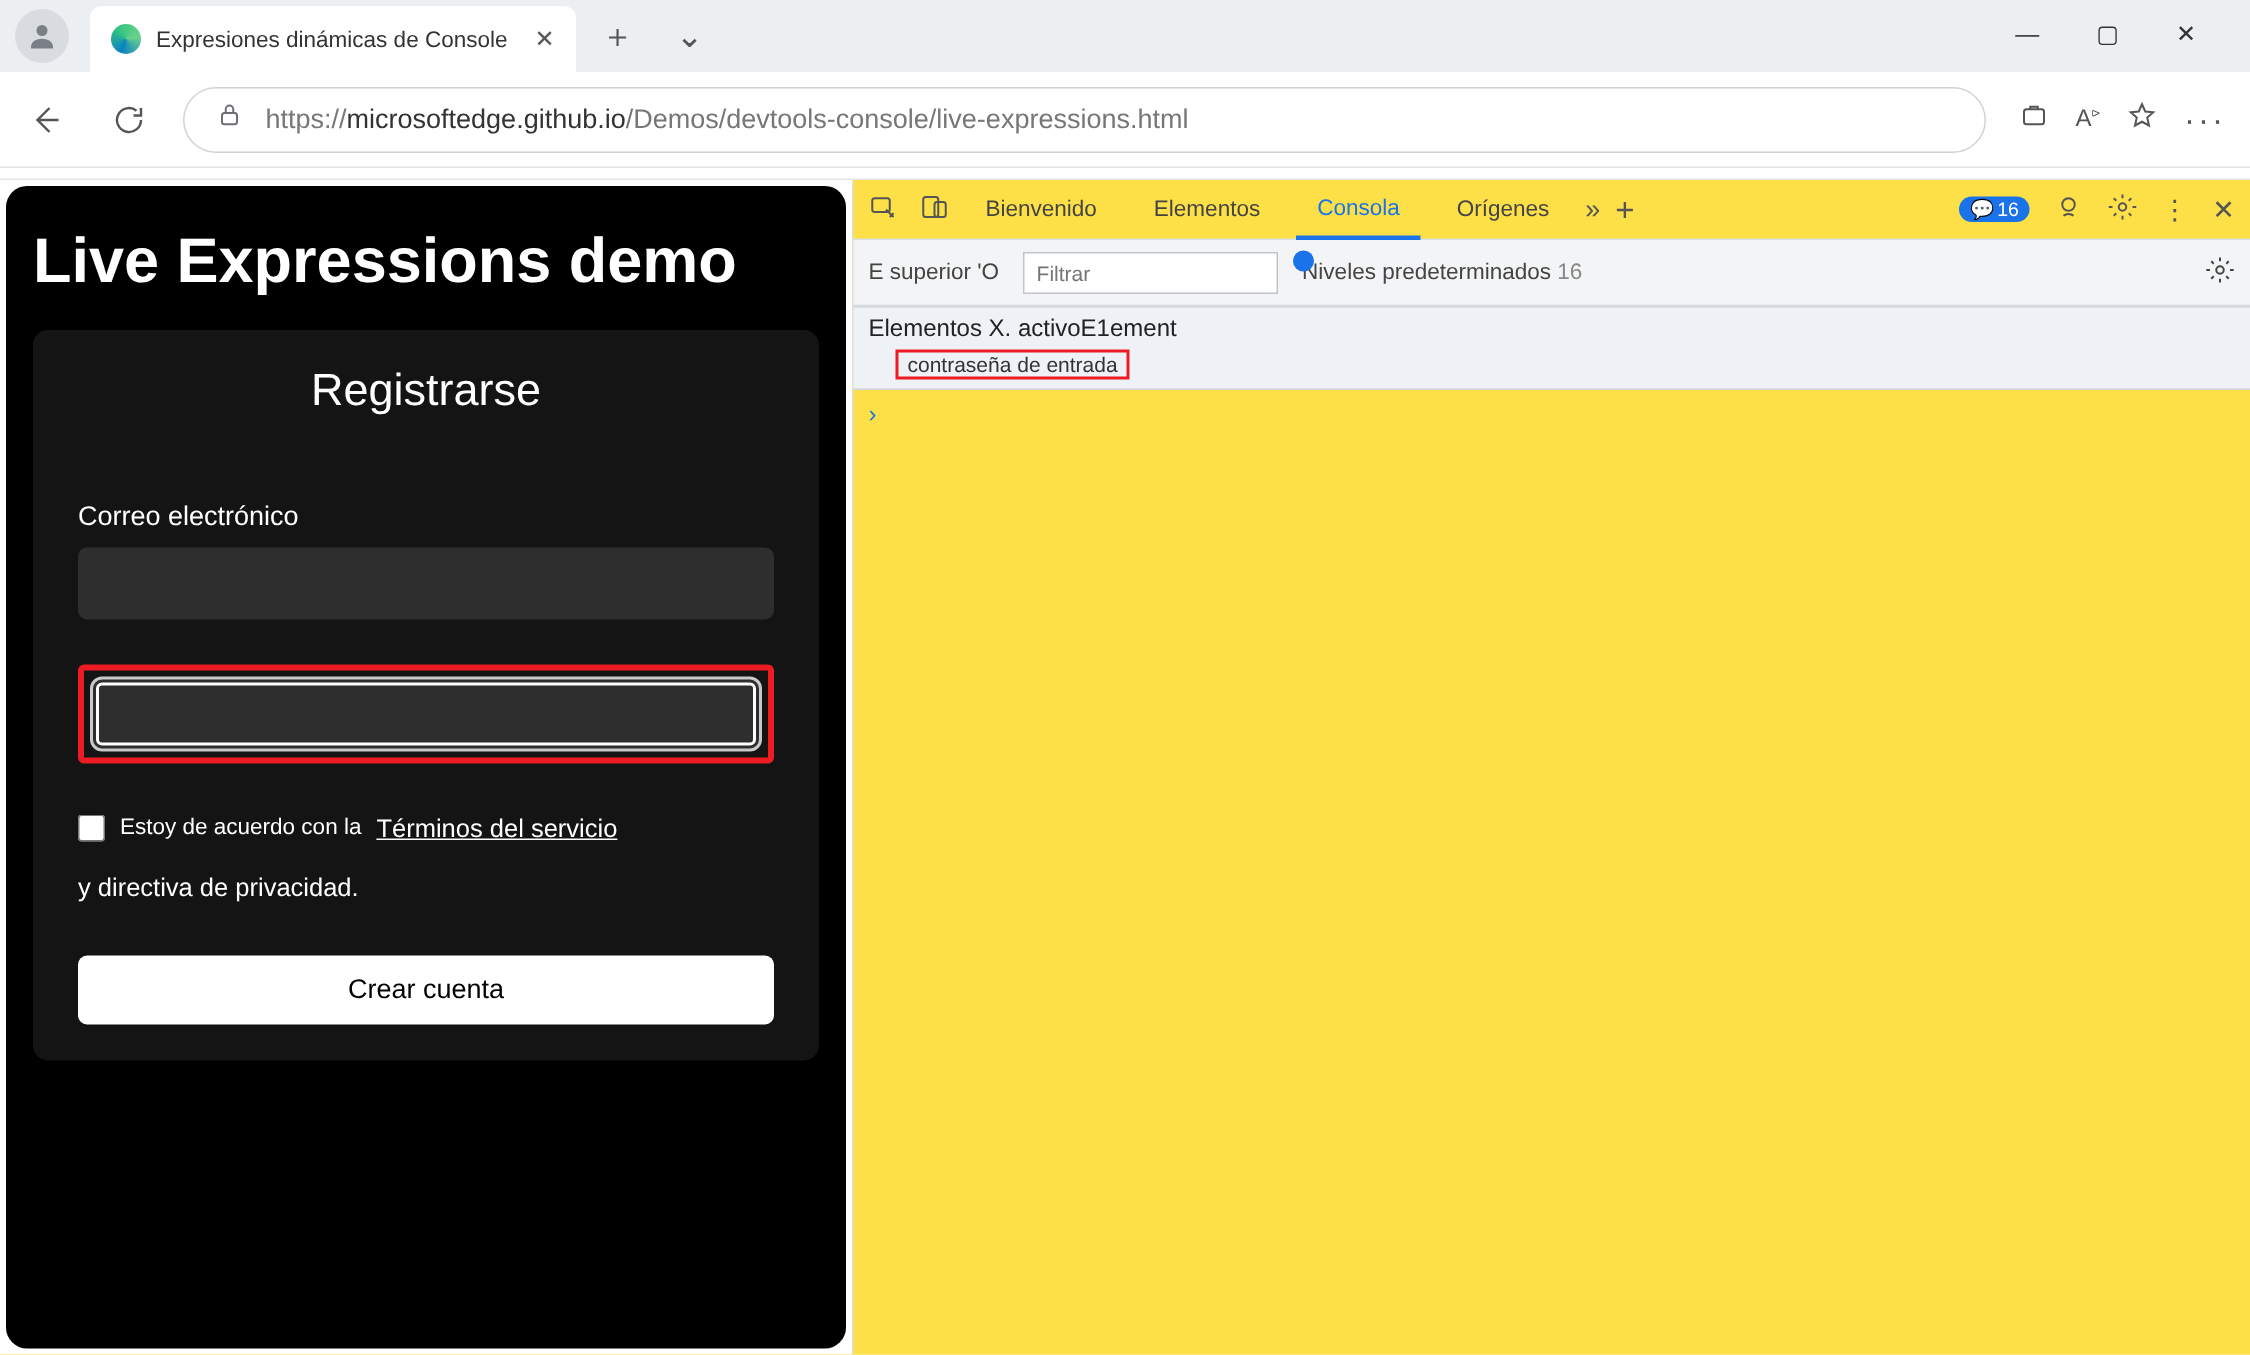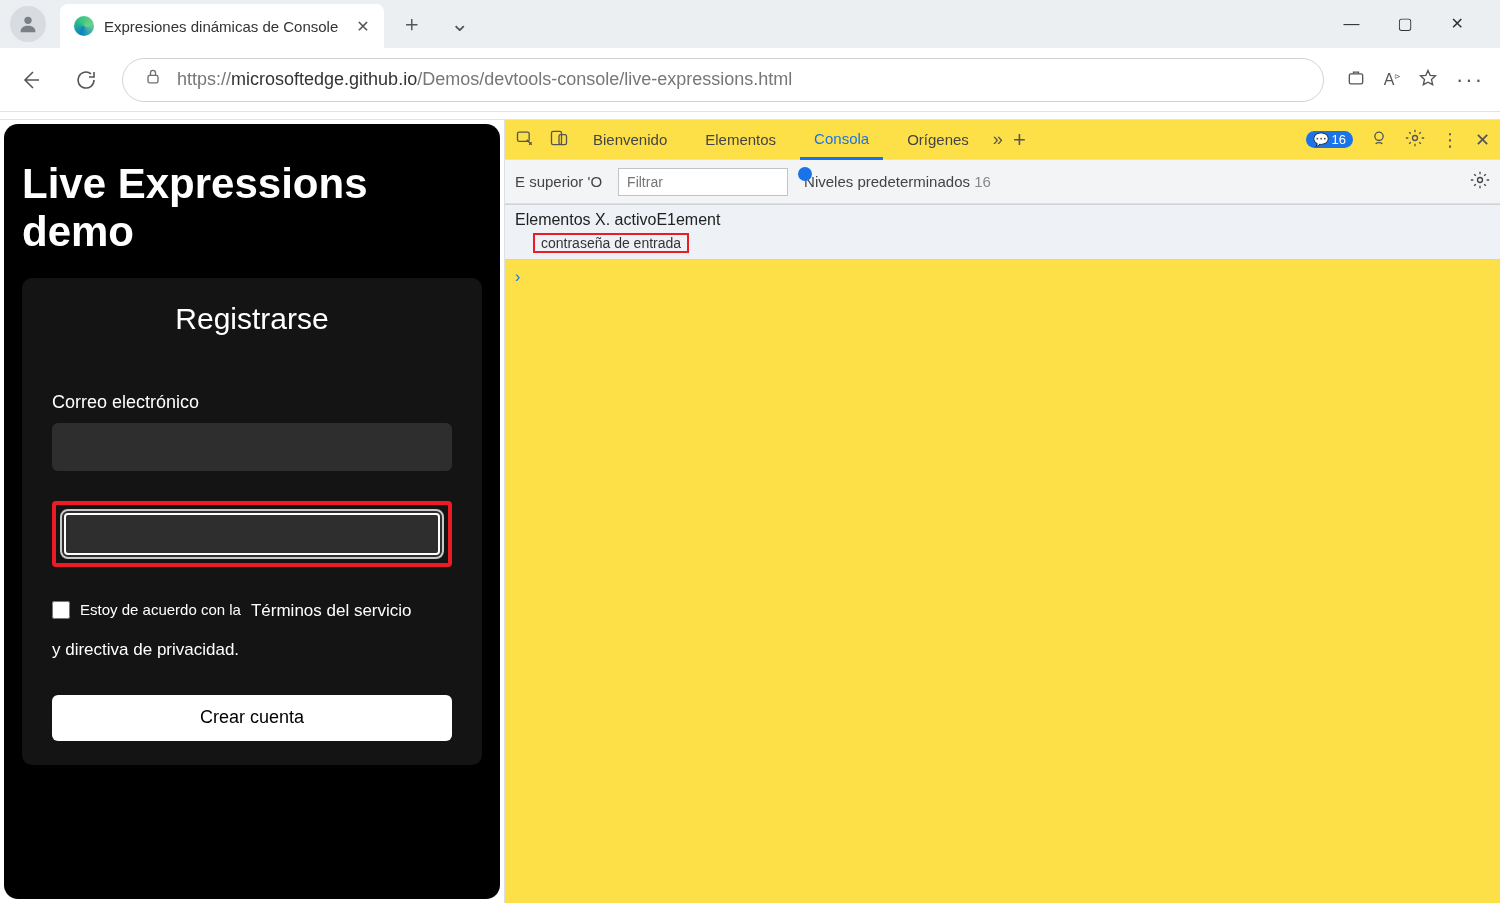--- a/index.html
+++ b/index.html
@@ -42,21 +42,21 @@
   .addr-actions { display: flex; gap: 18px; align-items: center; color: #555; padding: 0 6px; }
 
   
   .content-area {
     display: flex; position: absolute; top: 119px; left: 0; right: 0; bottom: 0;
     border-top: 1px solid #e1e3e6;
   }
 
   
   .demo-page {
-    width: 496px; border-radius: 14px; margin: 4px; background: #000; color: #fff; padding: 10px 18px 24px;
+    width: 560px; border-radius: 14px; margin: 4px; background: #000; color: #fff; padding: 0 18px 24px;
     overflow: hidden; position: relative;
   }
   .demo-title { font-size: 42px; font-weight: 800; padding: 26px 0 22px; }
   .form-card {
     background: #141414; border-radius: 10px; padding: 24px 30px; width: 100%;
   }
   .form-heading { text-align: center; font-size: 30px; font-weight: 400; margin-bottom: 26px; }
   .row { display: flex; gap: 20px; margin-bottom: 30px; }
   .field { flex: 1; display: flex; flex-direction: column; gap: 10px; }
   .field-label { font-size: 18px; font-weight: 400; }
@@ -65,21 +65,21 @@
   }
   .pwd-wrap {
     border: 4px solid #ed1c24; padding: 4px; border-radius: 4px;
   }
   .pwd-input {
     height: 50px; width: 100%; background: #2e2e2e; border: 2px solid #c9c9c9; border-radius: 8px;
     color: #fff; padding: 0 12px; font-size: 16px; outline: 2px solid #fff; outline-offset: -6px;
   }
   .terms-row { display: flex; align-items: flex-start; gap: 10px; font-size: 17px; margin-top: 30px; line-height: 1.7; flex-wrap: wrap; }
   .terms-row .agree { font-size: 15px; }
-  .terms-link { }
+  .terms-link { text-decoration: underline; }
   .chk { width: 18px; height: 18px; margin-top: 4px; }
   .submit-btn {
     margin-top: 30px; width: 100%; height: 46px; background: #fff; color: #000; border: none;
     border-radius: 6px; font-size: 18px;
   }
 
   
   .devtools {
     flex: 1; display: flex; flex-direction: column; border-left: 1px solid #dcdfe3;
     background: #fde047; font-size: 14px; color: #333;

